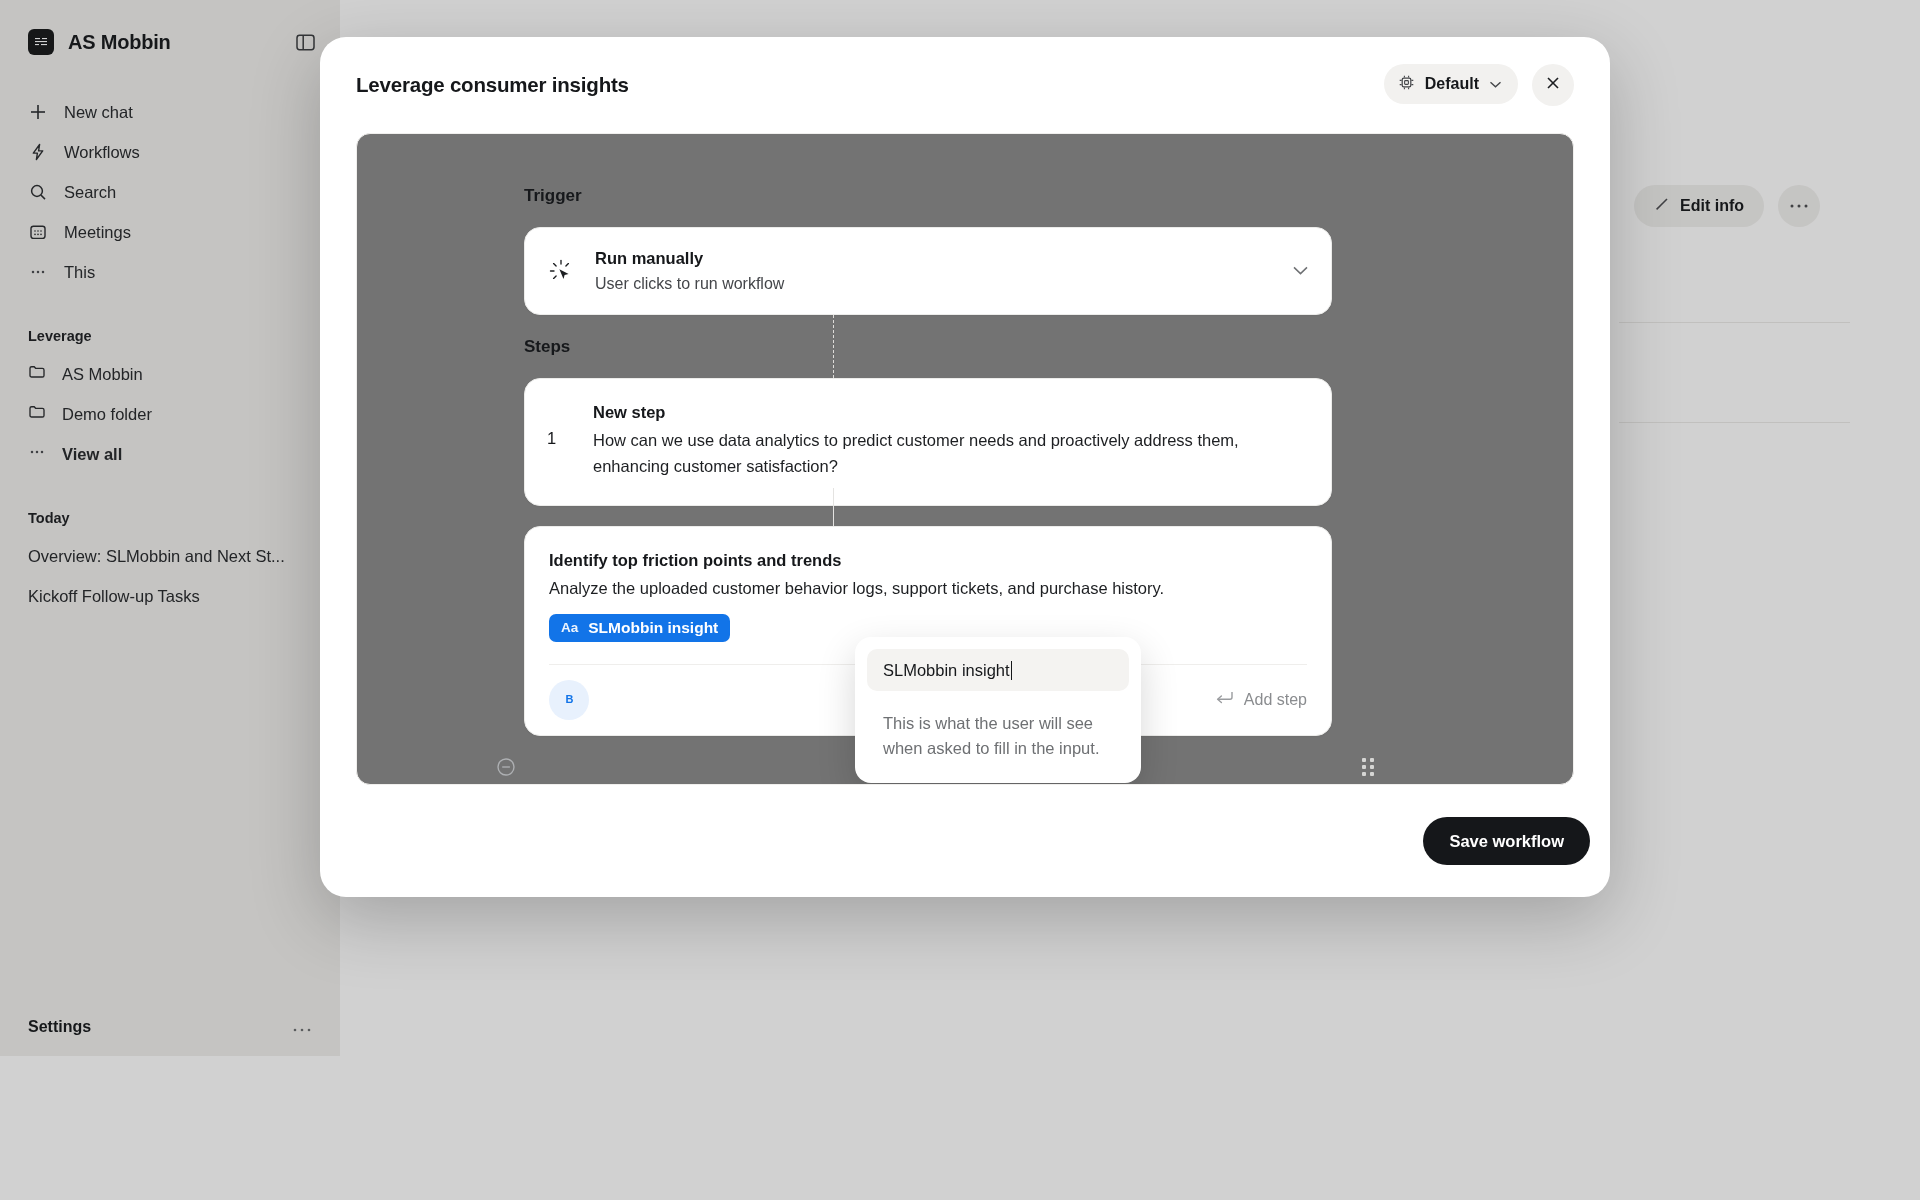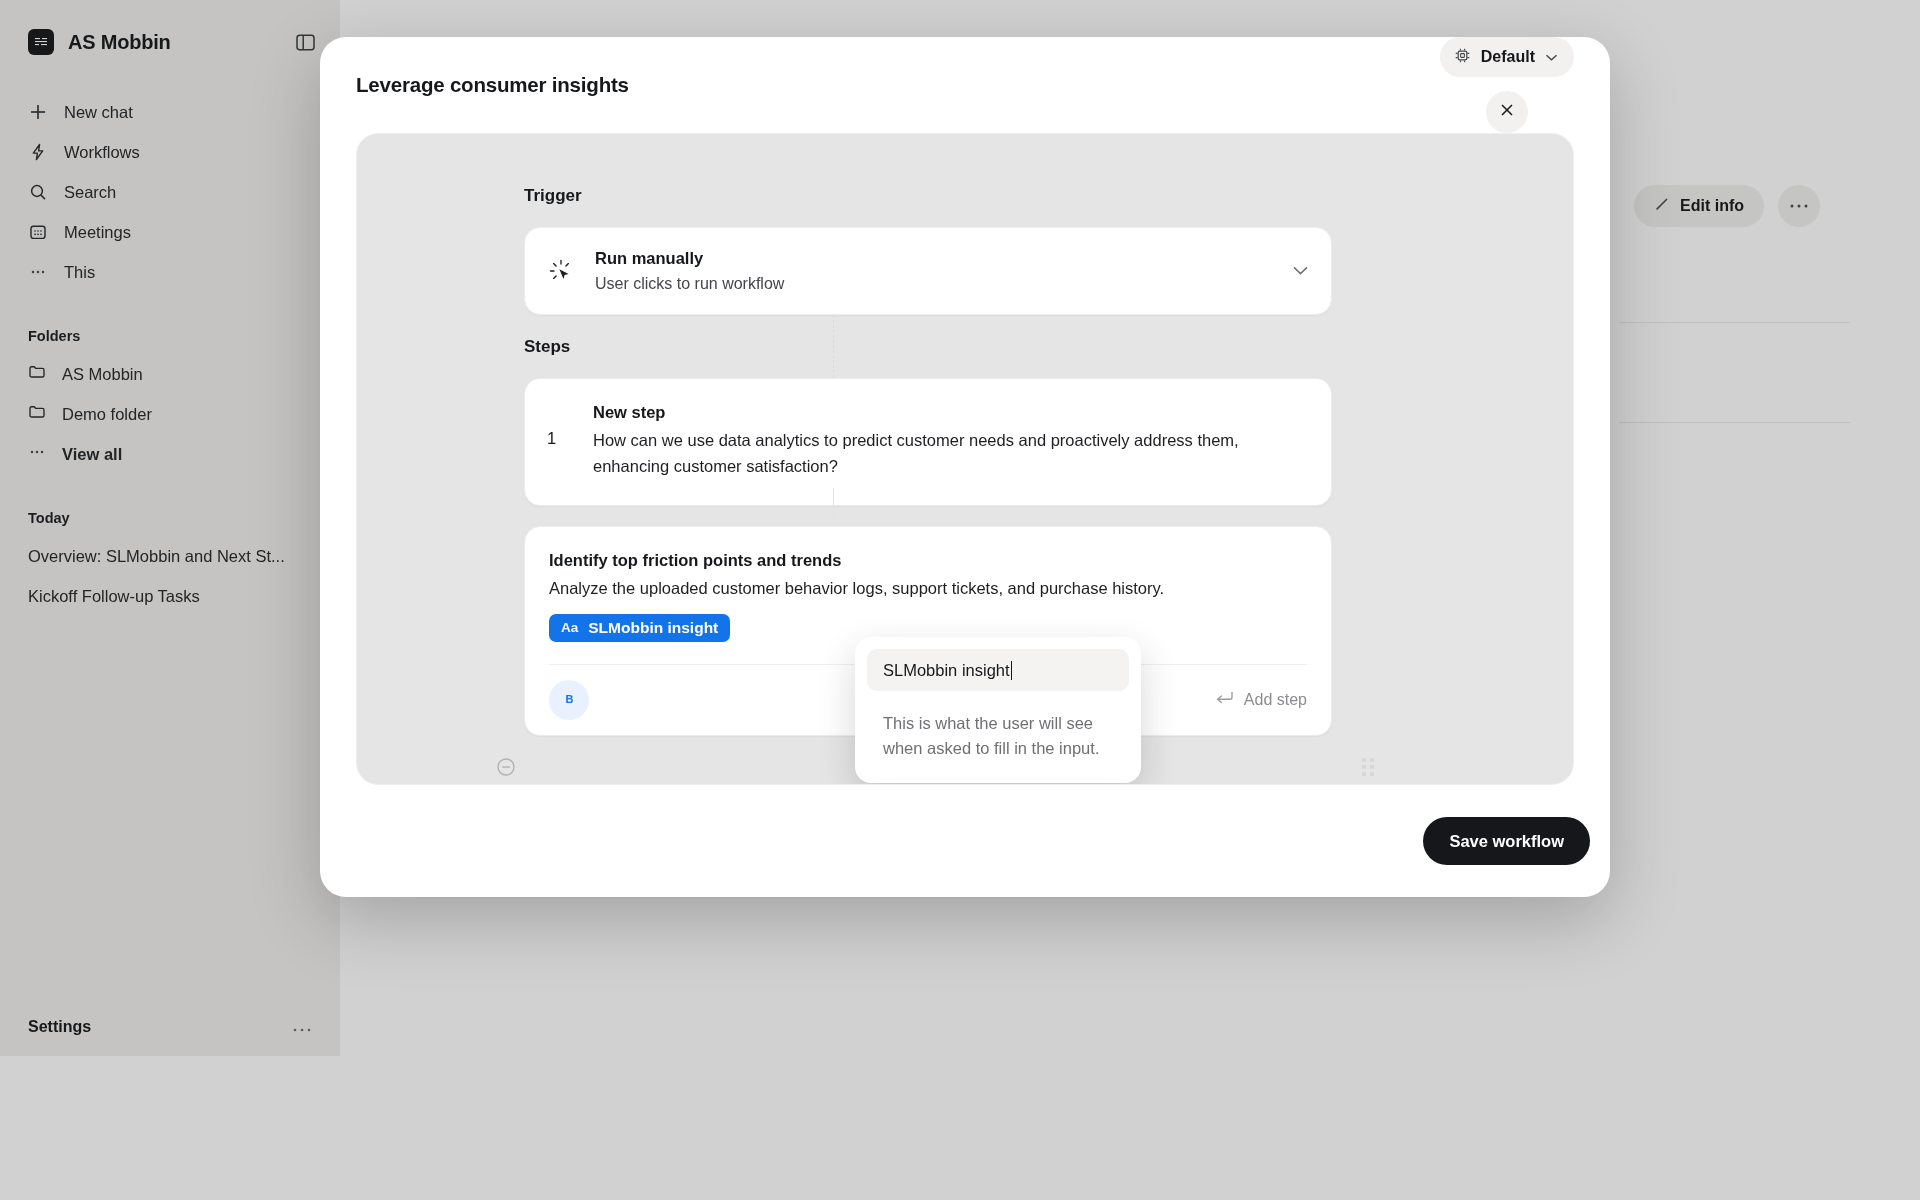--- a/index.html
+++ b/index.html
@@ -75,29 +75,29 @@
   .scrim { position:absolute; inset:0; background: rgba(24,24,24,0.20); }
 
   
   .modal {
     position:absolute; left: 320px; top: 37px; width: 1290px; height: 860px;
     background:#ffffff; border-radius: 26px; box-shadow: 0 22px 70px rgba(0,0,0,0.22);
     display:flex; flex-direction:column; overflow:hidden;
   }
   .modal-head { height: 96px; display:flex; align-items:center; padding: 0 36px 0 36px; flex:0 0 96px; }
   .modal-title { font-size: 20.5px; font-weight:700; color:#16181b; letter-spacing:-0.2px; }
-  .modal-head-right { margin-left:auto; display:flex; align-items:center; gap: 14px; flex-direction: column; }
+  .modal-head-right { margin-left:auto; display:flex; gap: 14px; }
   .model-chip {
     height: 40px; padding: 0 16px 0 14px; border-radius: 20px; background:#f2f1ef;
     display:flex; align-items:center; gap: 10px; font-size:16px; font-weight:700; color:#16181b; cursor:pointer;
   }
   .close-btn { width:42px; height:42px; border-radius:50%; background:#f2f1ef; display:flex; align-items:center; justify-content:center; cursor:pointer; }
 
   .canvas {
-    margin: 0 36px; flex: 1 1 auto; border-radius: 22px; background:#e5e5e5;
+    margin: 0 36px; flex: 1 1 auto; border-radius: 14px; background:#737373;
     border:1px solid #f0efed; position:relative; overflow:hidden;
   }
   .canvas-inner { position:absolute; left:0; top:0; right:0; bottom:0; }
 
   .sec-label { position:absolute; font-size:17px; font-weight:700; color:#16181b; }
 
   .node {
     position:absolute; background:#ffffff; border:1px solid #ececea; border-radius: 16px;
     box-shadow: 0 1px 2px rgba(0,0,0,0.04);
   }
@@ -229,21 +229,21 @@
           <svg width="18" height="18" viewBox="0 0 18 18">
               <circle cx="4" cy="9" r="1.25" fill="#4a4c4f"></circle>
               <circle cx="9" cy="9" r="1.25" fill="#4a4c4f"></circle>
               <circle cx="14" cy="9" r="1.25" fill="#4a4c4f"></circle>
             </svg>
         </span>
         <span class="nav-label">This</span>
       </div>
     </nav>
 
-    <div class="sb-section-title">Folders</div>
+    <div class="sb-section-title">Leverage</div>
     <div class="folder-item">
       <span class="ico">
         <svg width="18" height="18" viewBox="0 0 18 18">
             <path d="M2 5.3c0-.9.7-1.6 1.6-1.6h2.6l1.4 1.6h6.8c.9 0 1.6.7 1.6 1.6v5.5c0 .9-.7 1.6-1.6 1.6H3.6c-.9 0-1.6-.7-1.6-1.6z" stroke="#2a2c2f" stroke-width="1.35" fill="none"></path>
           </svg>
       </span>
       <span>AS Mobbin</span>
     </div>
     <div class="folder-item">
       <span class="ico">

